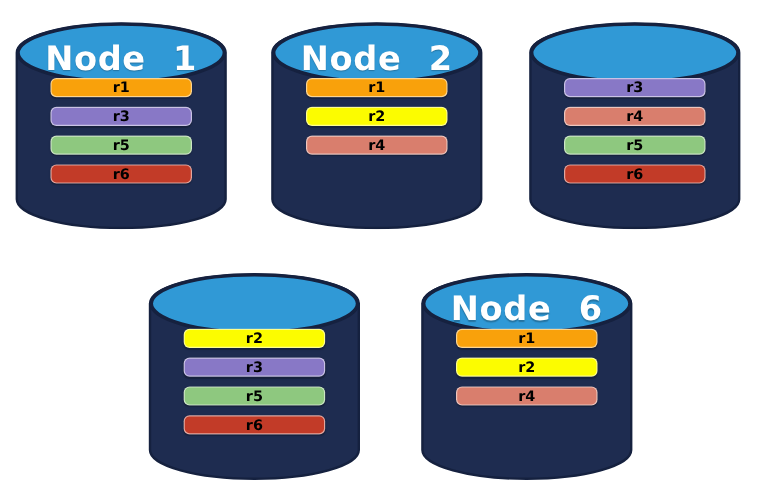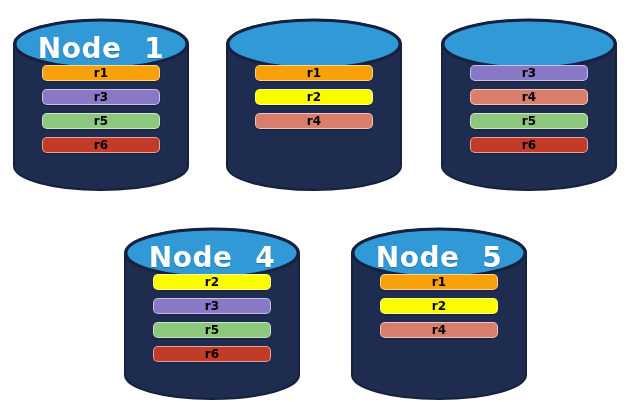--- a/index.html
+++ b/index.html
@@ -85,20 +85,21 @@
         <div class="bar" style="background: rgb(142, 200, 127);">r5</div>
         <div class="bar" style="background: rgb(194, 59, 40);">r6</div>
       </div>
   </div>
 
   <div class="node n2">
     <svg class="cyl" viewBox="0 0 180 182">
       <path d="M3,35 V157 A87,24 0 0 0 177,157 V35 A87,24 0 0 0 3,35 Z" fill="var(--c-body)" stroke="var(--c-outline)" stroke-width="2"></path>
       <ellipse cx="90" cy="35" rx="86" ry="24" fill="var(--c-top)" stroke="var(--c-outline)" stroke-width="3"></ellipse>
     </svg>
+    <div class="title">Node 2</div>
     <div class="bars">
         <div class="bar" style="background: rgb(249, 161, 11);">r1</div>
         <div class="bar" style="background: rgb(252, 252, 0);">r2</div>
         <div class="bar" style="background: rgb(217, 126, 109);">r4</div>
       </div>
   </div>
 
   <div class="node n3">
     <svg class="cyl" viewBox="0 0 180 182">
       <path d="M3,35 V157 A87,24 0 0 0 177,157 V35 A87,24 0 0 0 3,35 Z" fill="var(--c-body)" stroke="var(--c-outline)" stroke-width="2"></path>
@@ -110,35 +111,34 @@
         <div class="bar" style="background: rgb(142, 200, 127);">r5</div>
         <div class="bar" style="background: rgb(194, 59, 40);">r6</div>
       </div>
   </div>
 
   <div class="node n4">
     <svg class="cyl" viewBox="0 0 180 182">
       <path d="M3,35 V157 A87,24 0 0 0 177,157 V35 A87,24 0 0 0 3,35 Z" fill="var(--c-body)" stroke="var(--c-outline)" stroke-width="2"></path>
       <ellipse cx="90" cy="35" rx="86" ry="24" fill="var(--c-top)" stroke="var(--c-outline)" stroke-width="3"></ellipse>
     </svg>
-    <div class="title">Node 4</div>
     <div class="bars">
         <div class="bar" style="background: rgb(252, 252, 0);">r2</div>
         <div class="bar" style="background: rgb(136, 120, 198);">r3</div>
         <div class="bar" style="background: rgb(142, 200, 127);">r5</div>
         <div class="bar" style="background: rgb(194, 59, 40);">r6</div>
       </div>
   </div>
 
   <div class="node n5">
     <svg class="cyl" viewBox="0 0 180 182">
       <path d="M3,35 V157 A87,24 0 0 0 177,157 V35 A87,24 0 0 0 3,35 Z" fill="var(--c-body)" stroke="var(--c-outline)" stroke-width="2"></path>
       <ellipse cx="90" cy="35" rx="86" ry="24" fill="var(--c-top)" stroke="var(--c-outline)" stroke-width="3"></ellipse>
     </svg>
-    <div class="title">Node 5</div>
+    <div class="title">Node 6</div>
     <div class="bars">
         <div class="bar" style="background: rgb(249, 161, 11);">r1</div>
         <div class="bar" style="background: rgb(252, 252, 0);">r2</div>
         <div class="bar" style="background: rgb(217, 126, 109);">r4</div>
       </div>
   </div>
 
 </div>
 
 </body></html>

